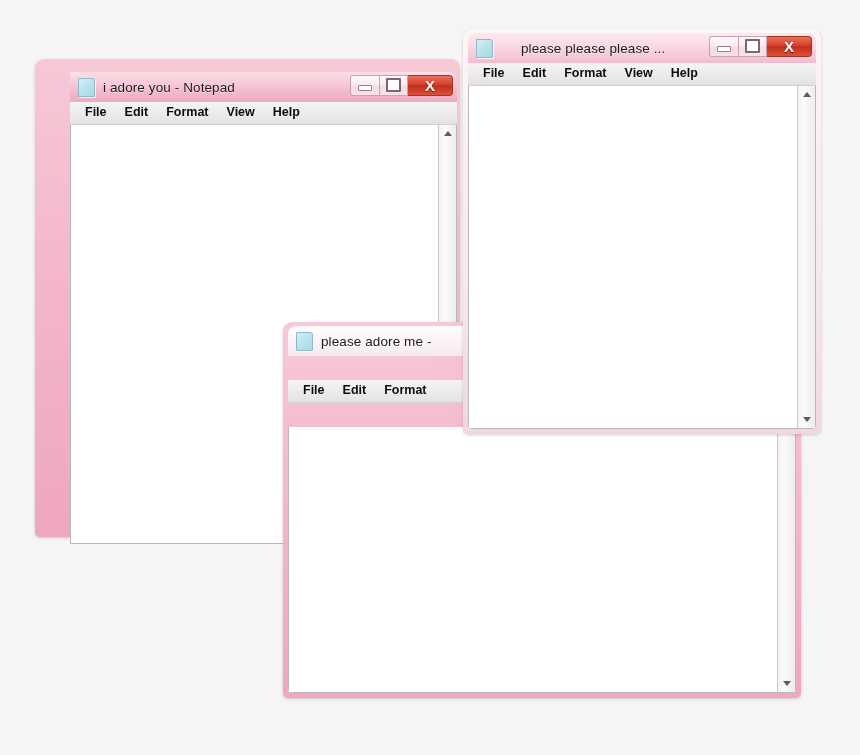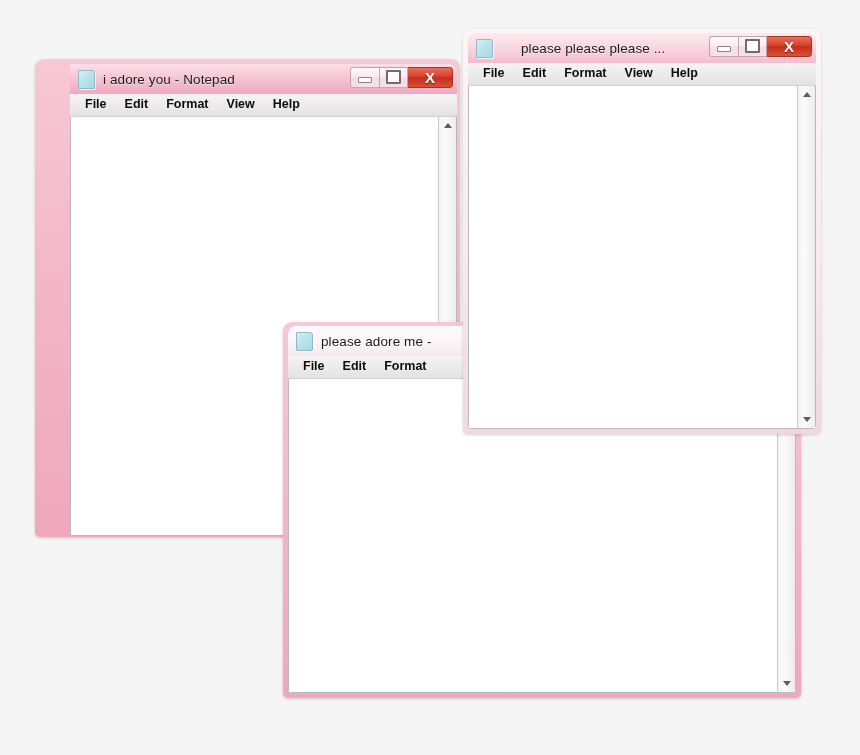--- a/index.html
+++ b/index.html
@@ -201,24 +201,24 @@
   .tri-up, .tri-dn {
     width: 0; height: 0;
     border-left: 4px solid transparent;
     border-right: 4px solid transparent;
   }
   .tri-up { border-bottom: 5px solid #5d5d5d; }
   .tri-dn { border-top: 5px solid #5d5d5d; }
 
   
   #win-adore-frame { left: 35px;  top: 59px;  width: 425px; height: 478px; }
-  #win-adore       { left: 38px;  top: 64px;  width: 419px; height: 472px; padding-left: 32px; }
+  #win-adore       { left: 38px;  top: 72px;  width: 419px; height: 472px; padding-left: 32px; }
 
   #win-adore-me-frame { left: 283px; top: 322px; width: 518px; height: 376px; }
-  #win-adore-me       { left: 288px; top: 326px; width: 508px; height: 367px; }
+  #win-adore-me       { left: 288px; top: 326px; width: 508px; height: 367px; gap: 24px; }
 
   #win-please-frame { left: 463px; top: 29px;  width: 358px; height: 405px; }
   #win-please       { left: 468px; top: 33px;  width: 348px; height: 396px; }
 
   .layer1 { z-index: 10; }
   .layer2 { z-index: 20; }
   .layer3 { z-index: 30; }
 </style>
 </head>
 <body>

